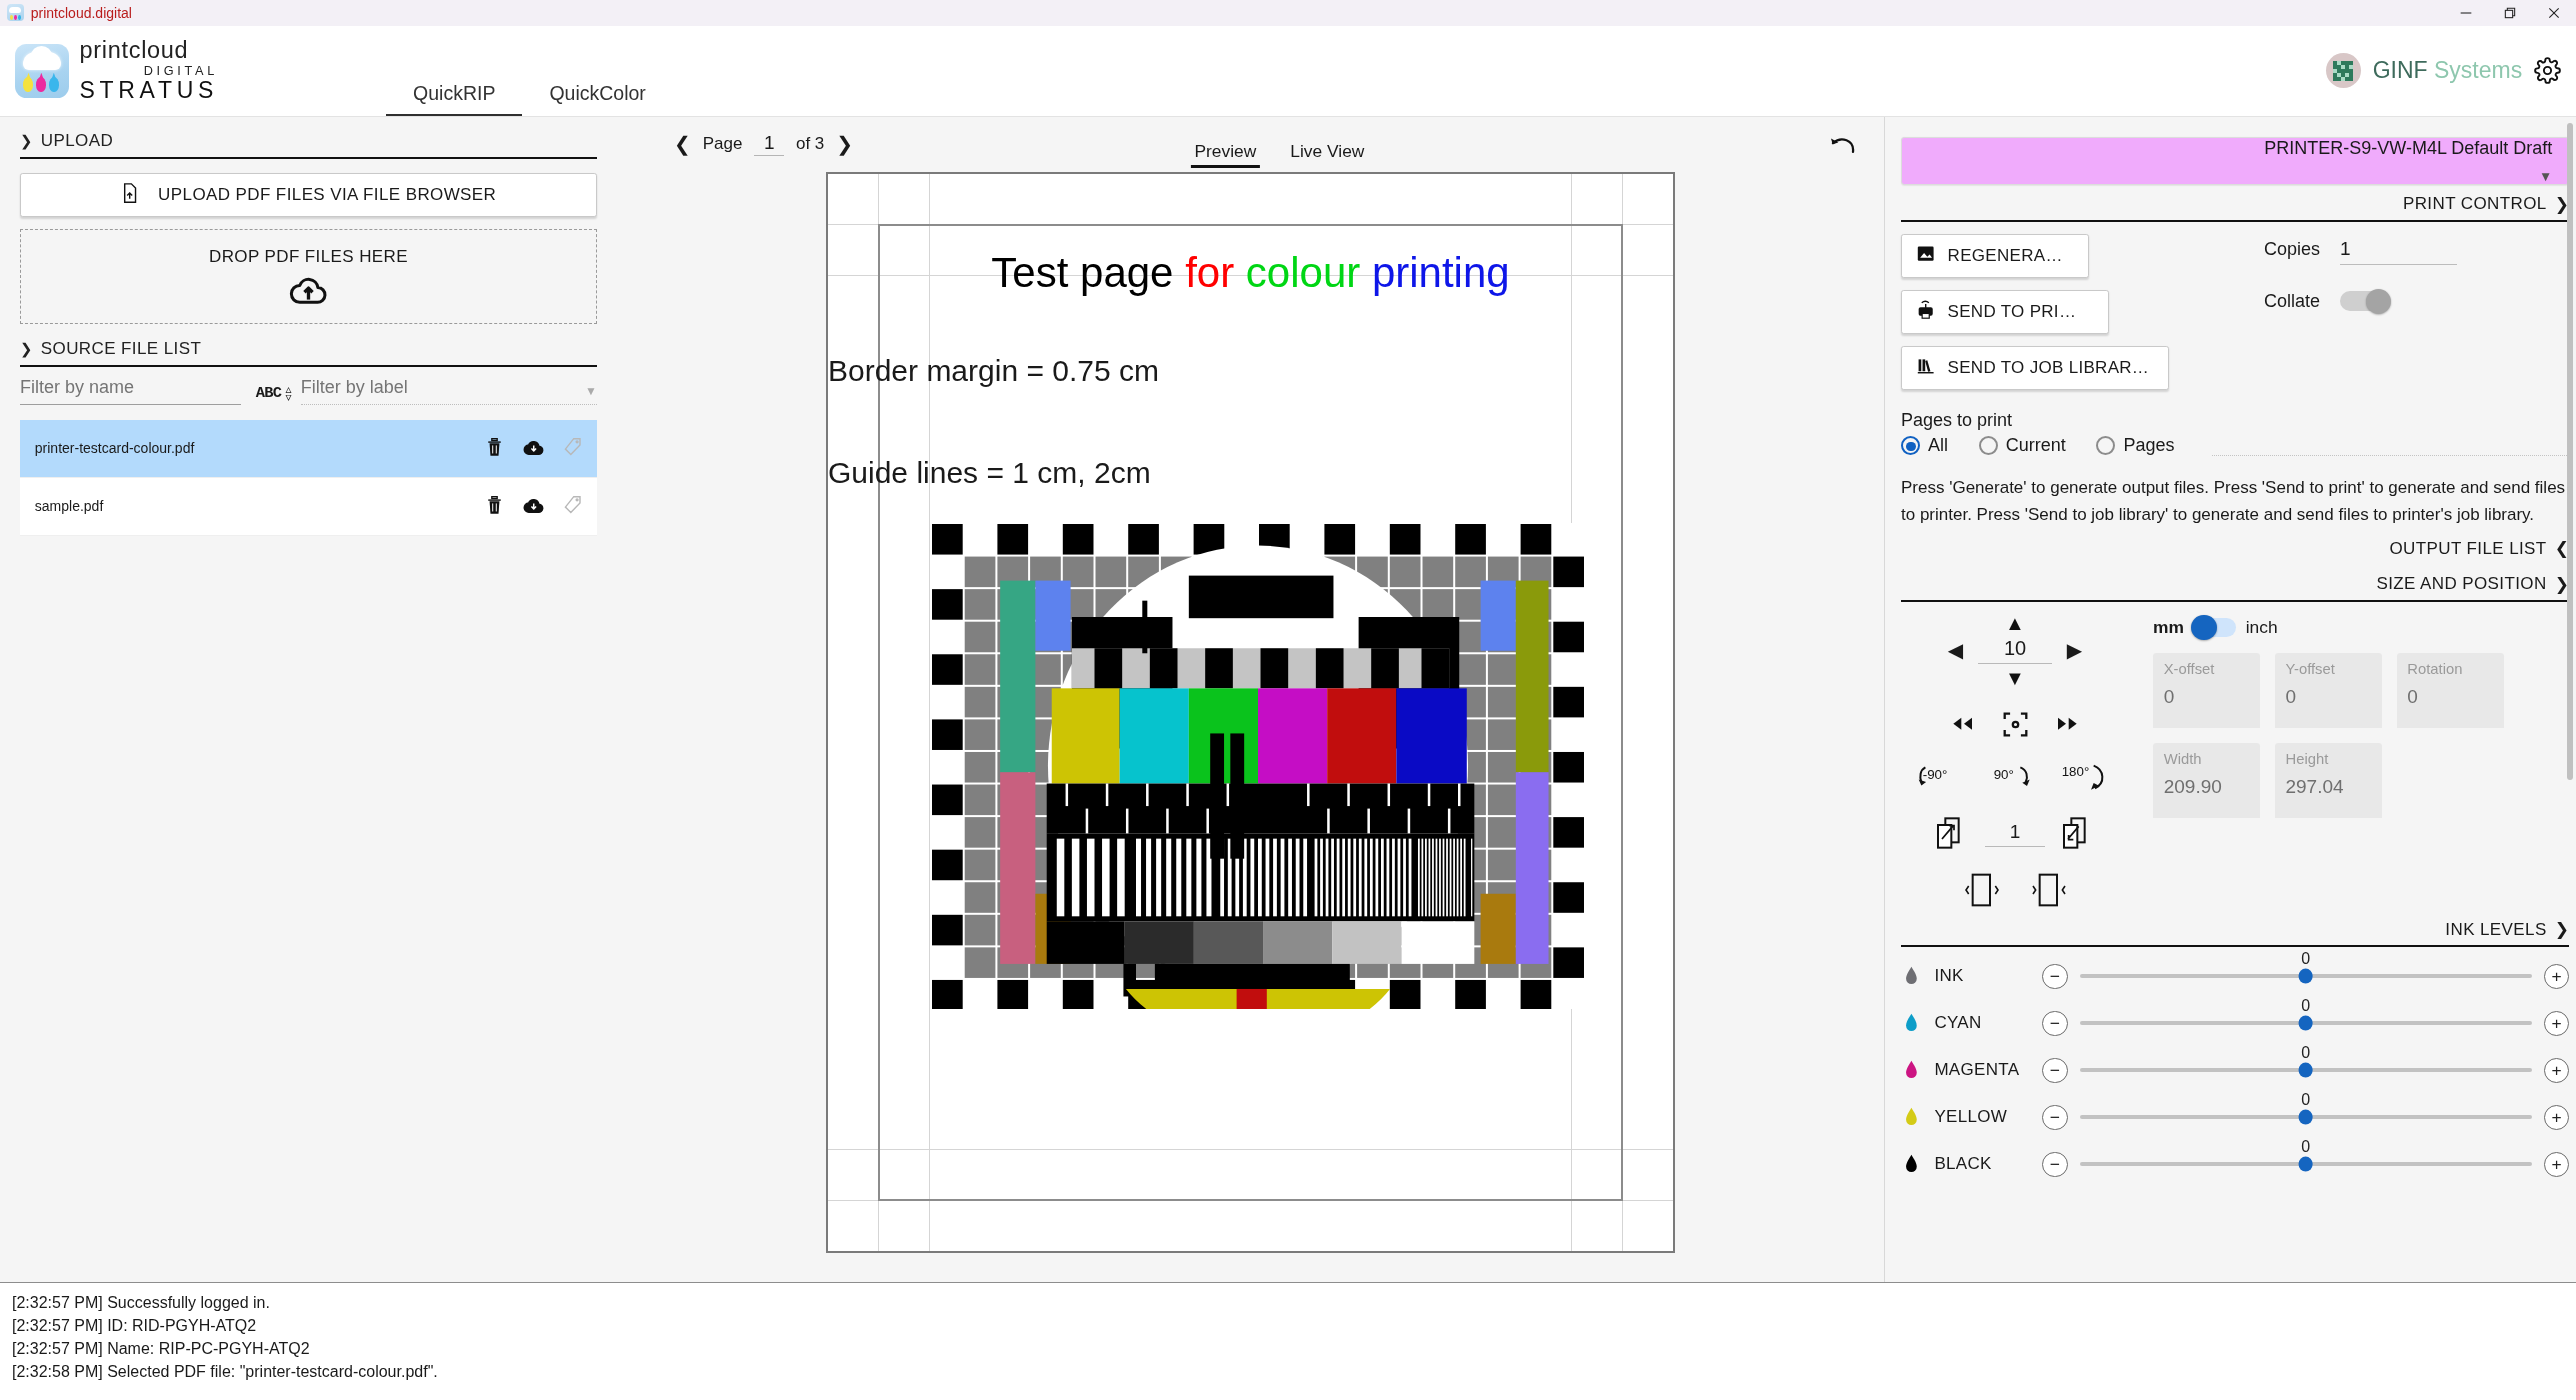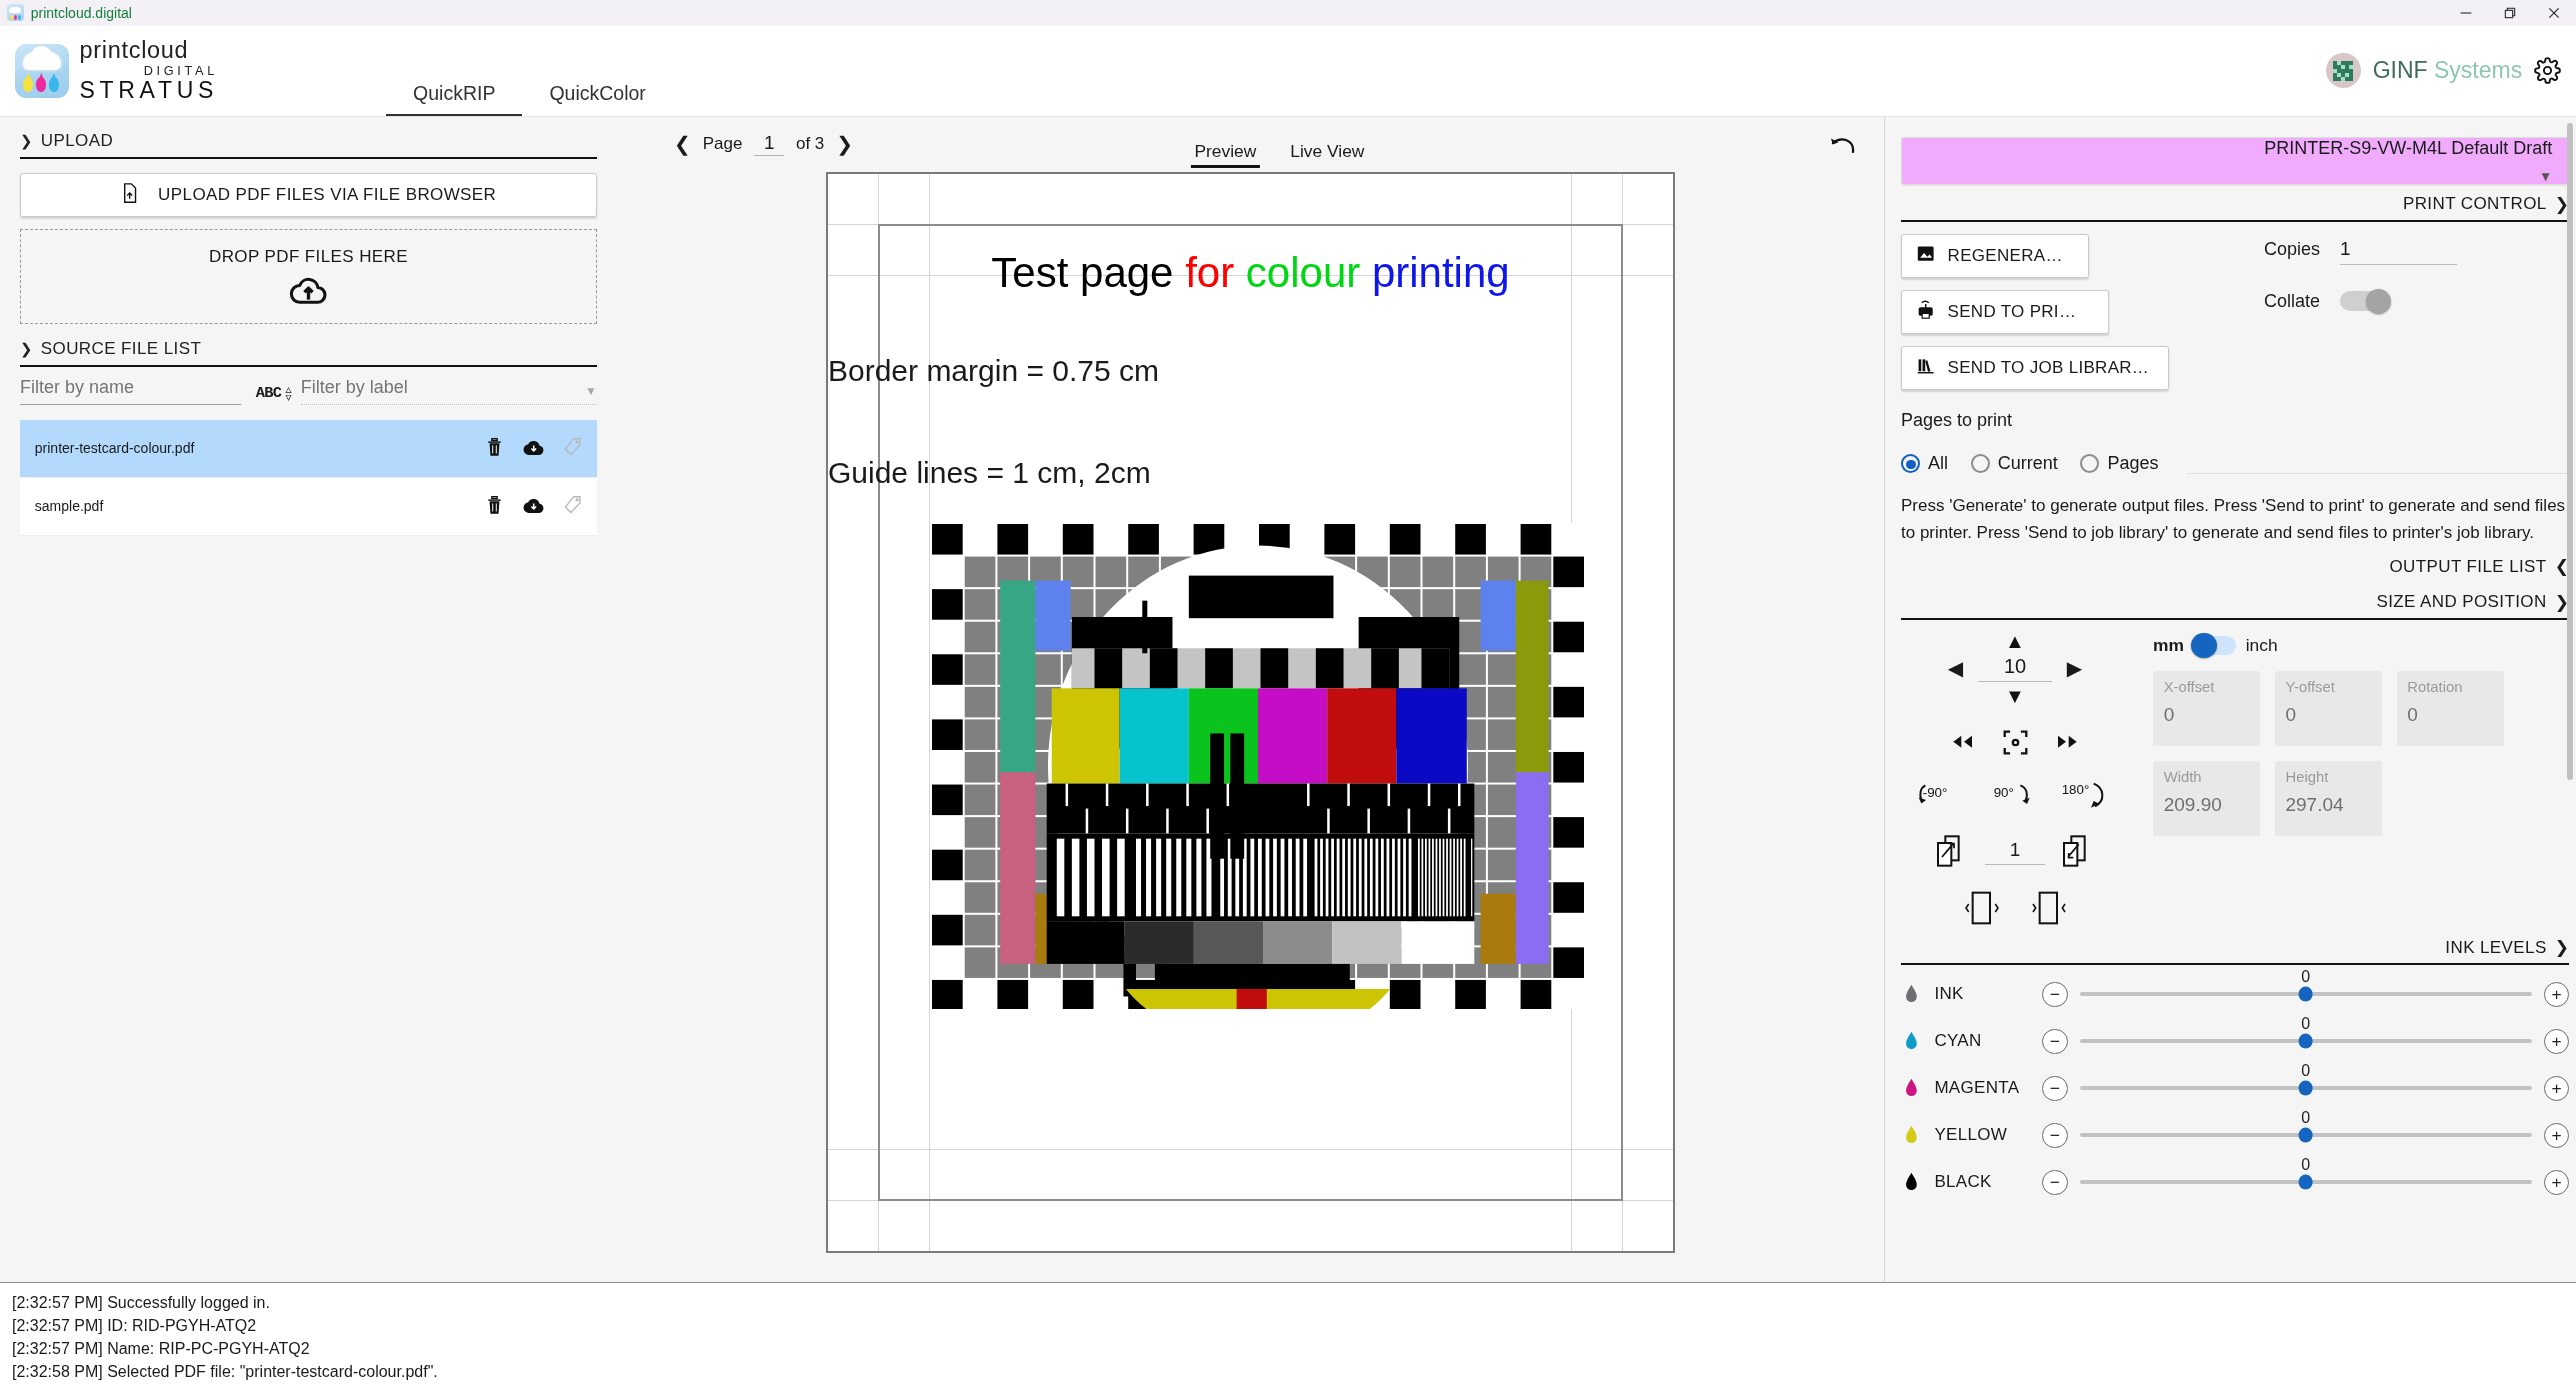--- a/index.html
+++ b/index.html
@@ -5,21 +5,21 @@
   * { box-sizing: border-box; margin:0; padding:0; }
   html,body { width:2576px; height:1401px; }
   body {
     font-family: "Liberation Sans", sans-serif;
     background:#f5f5f5; color:#1a1a1a; overflow:hidden;
     -webkit-font-smoothing:antialiased;
   }
   
   #titlebar {
     height:25.5px; background:#f3f0f6; display:flex; align-items:center;
-    padding-left:6.7px; font-size:14px; color:#15803d; position:relative;
+    padding-left:6.7px; font-size:14px; color:#b91c1c; position:relative;
   }
   #titlebar .tb-icon {
     width:17.4px;height:17.4px;border-radius:4px;margin-right:6.7px;
     background:linear-gradient(160deg,#cfe6f7,#a9d2ee);
     position:relative; overflow:hidden; flex:0 0 auto;
   }
   #titlebar .tb-icon::before{
     content:""; position:absolute; left:2.7px; top:2.7px; width:12px;height:6px;
     background:#fff; border-radius:6px 6px 3.4px 3.4px;
   }
@@ -176,21 +176,21 @@
   .copiesbox{flex:1;padding:16px 0 0 81px;}
   .copiesrow{display:flex;align-items:baseline;gap:20px;}
   .copiesrow .lbl{font-size:18px;}
   .copiesrow .val{width:117px;border-bottom:0.7px solid #bcbcbc;font-size:19px;padding-bottom:4px;}
   .collaterow{display:flex;align-items:center;gap:20px;margin-top:25.5px;}
   .collaterow .lbl{font-size:18px;}
   .toggle{width:50px;height:20px;border-radius:10.7px;background:#cfcfcf;position:relative;cursor:pointer;}
   .toggle .knob{position:absolute;right:-1.3px;top:-2.7px;width:25.5px;height:25.5px;border-radius:50%;background:#a4a4a4;box-shadow:0 0.7px 2px rgba(0,0,0,.3);}
 
   .pages-to-print{font-size:18px;margin-top:20px;}
-  .radios{display:flex;align-items:center;gap:12px;margin-top:22px;}
+  .radios{display:flex;align-items:center;gap:20px;margin-top:4px;}
   .radio{display:flex;align-items:center;gap:8px;font-size:18px;cursor:pointer;margin-right:10.7px;}
   .rc{width:19px;height:19px;border-radius:50%;border:2px solid #8c8c8c;position:relative;}
   .rc.on{border-color:#1061c2;}
   .rc.on::after{content:"";position:absolute;left:3.4px;top:3.4px;width:9.4px;height:9.4px;border-radius:50%;background:#1061c2;}
   .pagesinput{flex:1;border-bottom:1.3px dotted #c4c4c4;height:20px;margin-left:6.7px;}
   .helptext{font-size:17px;line-height:1.62;margin-top:17.4px;color:#1a1a1a;}
 
   .sp-grid{display:flex;gap:0;padding-top:10.7px;}
   .sp-left{width:228px;}
   .nudge{display:flex;flex-direction:column;align-items:center;}

